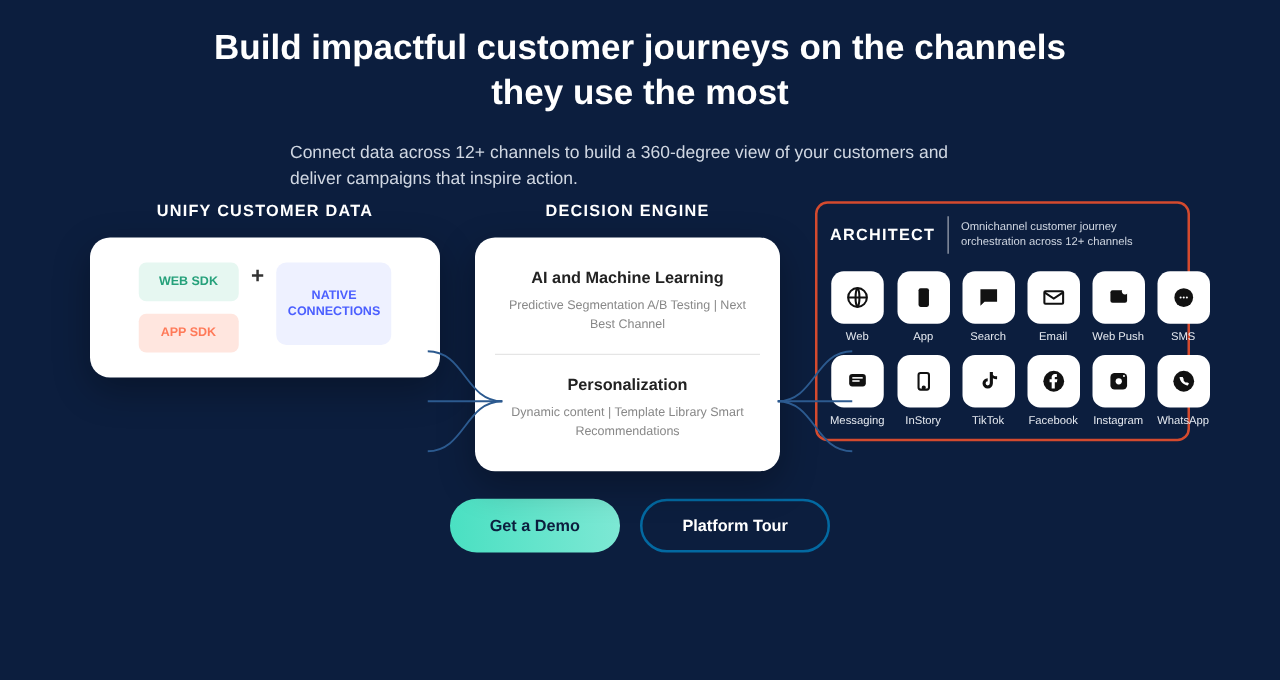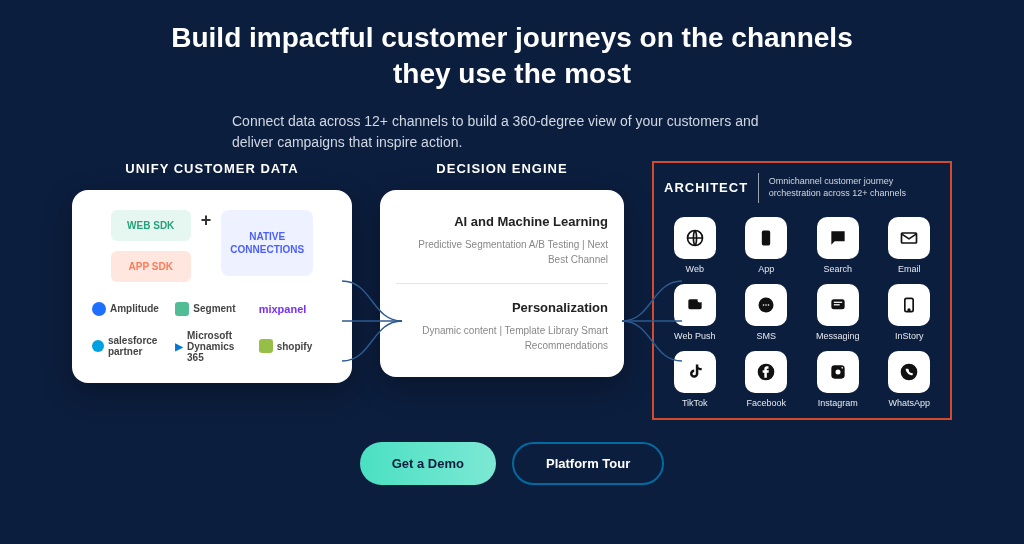--- a/index.html
+++ b/index.html
@@ -21,34 +21,34 @@
 .plus{font-size:18px;font-weight:700;color:#333}
 .native{background:#eef1ff;color:#4b5fff;font-size:10px;font-weight:700;padding:20px 8px;border-radius:8px;text-align:center;width:92px;line-height:1.3}
 .logos{display:grid;grid-template-columns:repeat(3,1fr);gap:14px 10px;margin-top:20px}
 .logo{font-size:10px;color:#444;display:flex;align-items:center;gap:4px;font-weight:600}
 .log-amp::before{content:"";width:14px;height:14px;background:#1e6fff;border-radius:50%;display:inline-block}
 .log-seg::before{content:"";width:14px;height:14px;background:#52bd95;border-radius:3px;display:inline-block}
 .log-mix{color:#7b2ff5;font-weight:700;font-size:11px}
 .log-sf::before{content:"";width:18px;height:12px;background:#00a1e0;border-radius:8px;display:inline-block}
 .log-ms::before{content:"▶";color:#0078d4;font-size:10px}
 .log-shop::before{content:"";width:14px;height:14px;background:#96bf48;border-radius:3px;display:inline-block}
-.decision .card{text-align:right;padding:24px 16px}
+.decision .card{text-align:center;padding:24px 16px}
 .dec-h{font-size:13px;font-weight:700;margin-bottom:8px}
 .dec-p{font-size:10px;color:#888;line-height:1.5}
 .divider{height:1px;background:#e5e5e5;margin:16px 0}
 .arch-hdr{display:flex;align-items:center;gap:10px;margin-bottom:14px}
 .arch-title{font-size:13px;font-weight:700;letter-spacing:1px}
 .arch-bar{width:1px;height:30px;background:#fff;opacity:.6}
 .arch-desc{font-size:9px;line-height:1.3;color:#d0d7e2}
-.chgrid{display:grid;grid-template-columns:repeat(4,1fr);gap:10px}
+.chgrid{display:grid;grid-template-columns:repeat(6,1fr);gap:10px}
 .ch{display:flex;flex-direction:column;align-items:center;gap:5px}
 .chbox{width:42px;height:42px;background:#fff;border-radius:10px;display:flex;align-items:center;justify-content:center;color:#111}
 .chbox svg{width:20px;height:20px}
 .chlbl{font-size:9px;color:#e5e9f0}
-.redbox{border:2px solid #d44a2e;border-radius:0;padding:10px}
+.redbox{border:2px solid #d44a2e;border-radius:10px;padding:10px}
 .ctas{display:flex;gap:16px;margin-top:22px}
 .btn{padding:12px 32px;border-radius:26px;font-size:13px;font-weight:700;cursor:pointer;border:none}
 .btn.primary{background:linear-gradient(90deg,#4ae0c2,#7de8d4);color:#0c1e3e}
 .btn.ghost{background:transparent;border:2px solid #0369a1;color:#fff}
 .wire{position:absolute;pointer-events:none}
 .wire path{stroke:#2c5a8f;stroke-width:1.5;fill:none}
 </style>
 </head>
 <body>
 
@@ -73,28 +73,20 @@
       <div class="colhdr">UNIFY CUSTOMER DATA</div>
       <div class="card">
         <div class="unify-top">
           <div class="sdkcol">
             <div class="pill web">WEB SDK</div>
             <div class="pill app">APP SDK</div>
           </div>
           <div class="plus">+</div>
           <div class="native">NATIVE CONNECTIONS</div>
         </div>
-        <div class="logos">
-          <div class="logo log-amp">Amplitude</div>
-          <div class="logo log-seg">Segment</div>
-          <div class="logo log-mix">mixpanel</div>
-          <div class="logo log-sf">salesforce partner</div>
-          <div class="logo log-ms">Microsoft Dynamics 365</div>
-          <div class="logo log-shop">shopify</div>
-        </div>
       </div>
     </div>
 
     <div class="col2 decision">
       <div class="colhdr">DECISION ENGINE</div>
       <div class="card">
         <div class="dec-h">AI and Machine Learning</div>
         <div class="dec-p">Predictive Segmentation
 A/B Testing | Next Best Channel</div>
         <div class="divider"></div>

